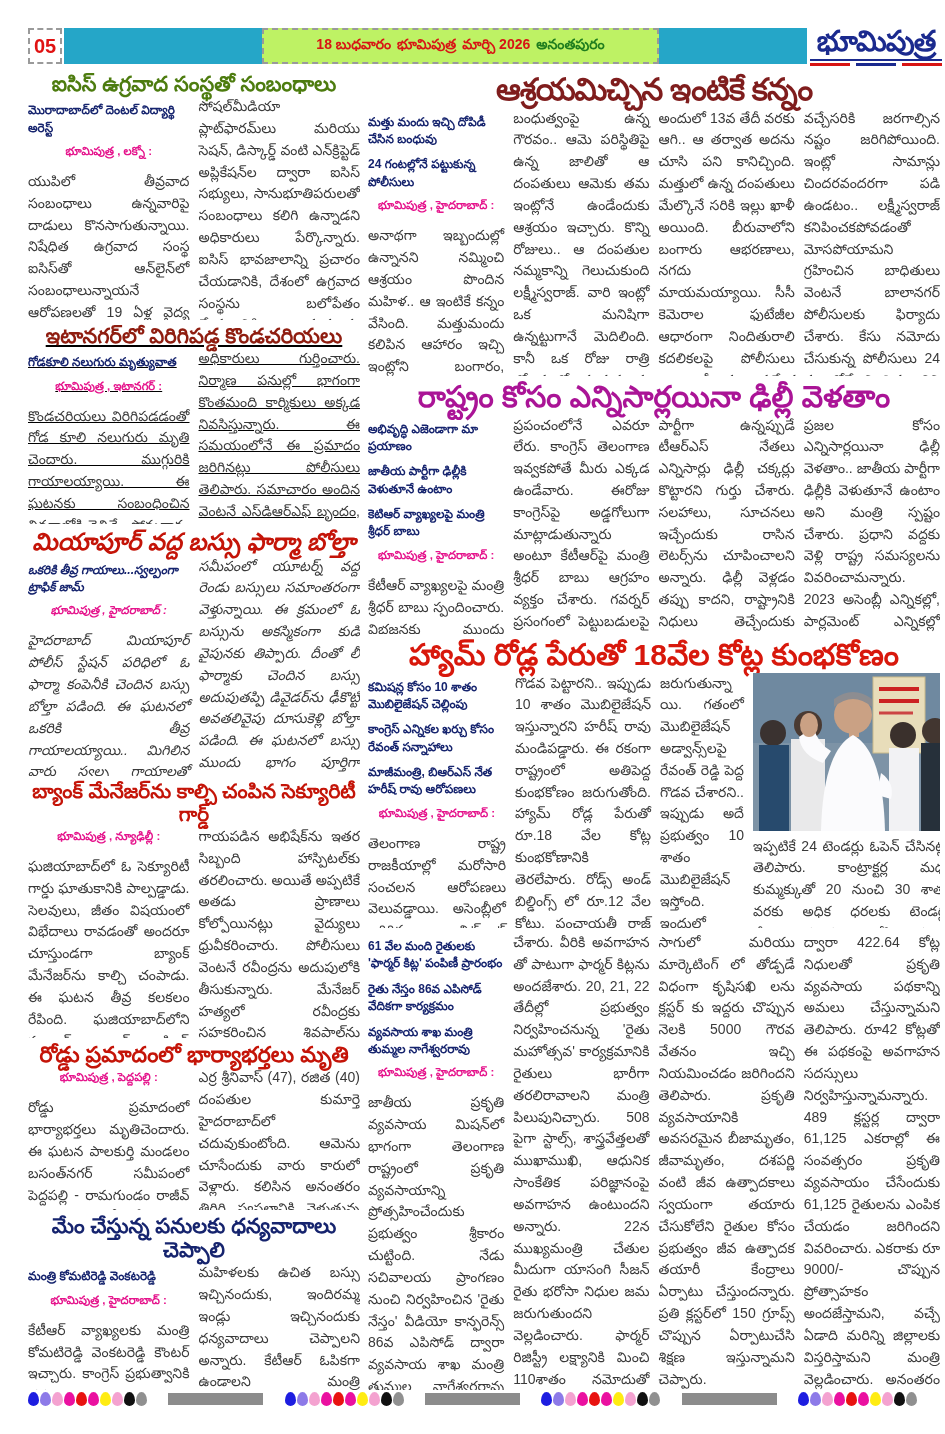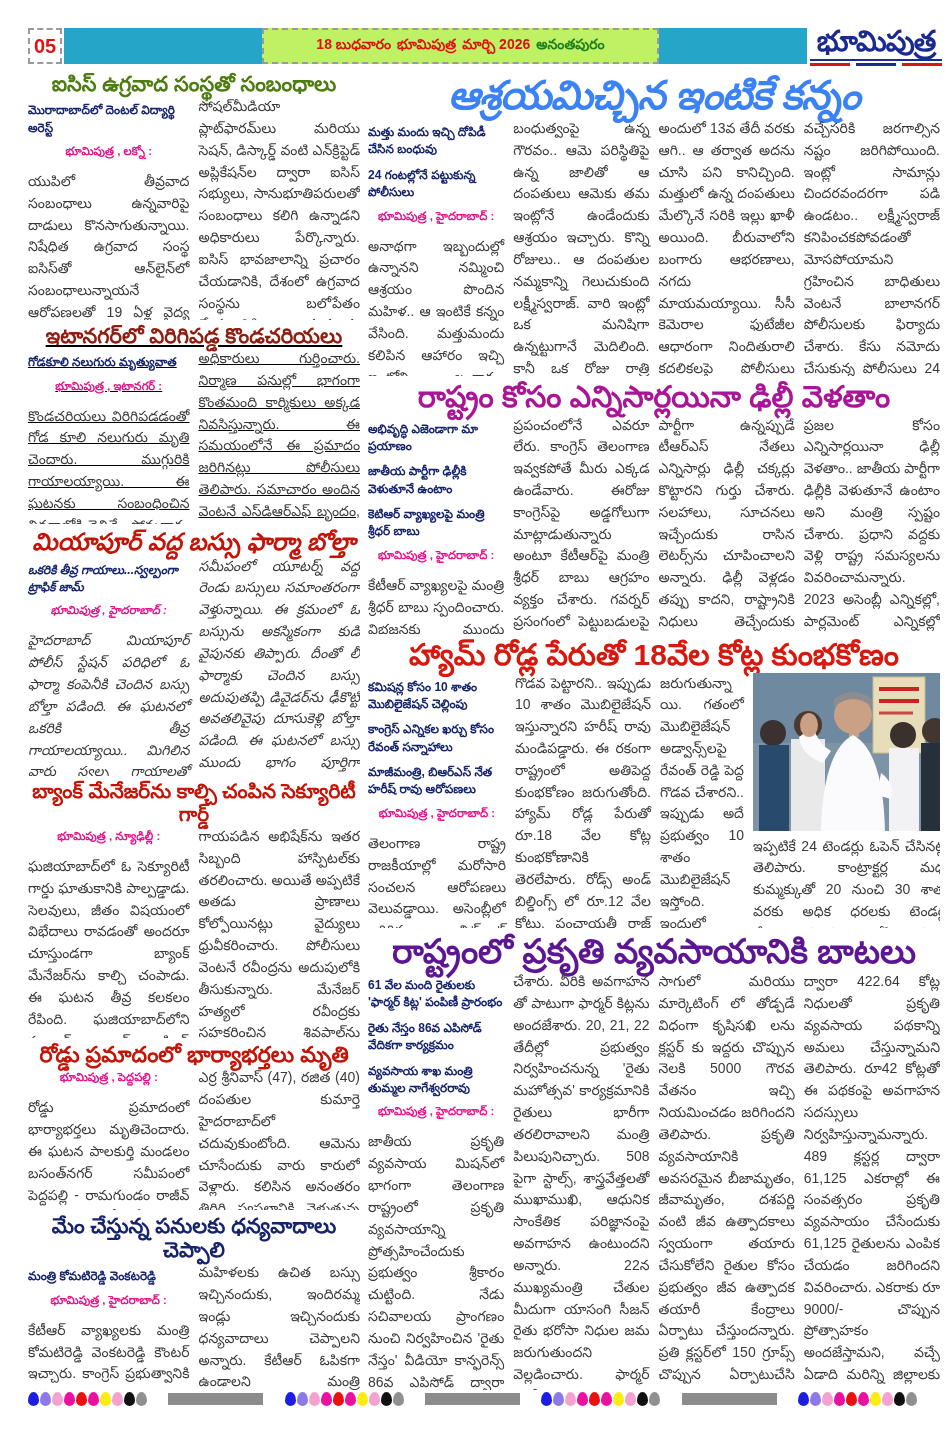--- a/index.html
+++ b/index.html
@@ -31,21 +31,21 @@
   .byline{color:#e5148c;font-weight:bold;font-size:11.5px;text-align:center;margin:4px 0 10px 0;}
   .body-txt{font-size:14px;line-height:1.56;color:#3a3a3a;text-align:justify;word-break:break-word;}
   
   .hl-isis{font-size:21px;color:#4d7c0f;}
   .hl-itanagar{font-size:21px;color:#8f1d10;}
   .hl-miyapur{font-size:24px;color:#c41408;}
   .hl-bank{font-size:20px;color:#c41408;}
   .hl-road{font-size:22px;color:#c41408;}
   .hl-thanks{font-size:21px;color:#16246e;}
   
-  .hl-asylum{font-size:40px;color:#3b82f6;letter-spacing:-1px;font-style:italic;}
+  .hl-asylum{font-size:31px;color:#7f1d1d;letter-spacing:-1px;}
   .hl-delhi{font-size:30px;color:#aa1496;}
   .hl-ham{font-size:30px;color:#d8180c;}
   .hl-nature{font-size:34px;color:#5c1692;}
   
   .photo-col{flex:0 0 198px;display:flex;flex-direction:column;gap:5px;}
   .photo-frame{width:198px;height:158px;overflow:hidden;background:#7d93a6;}
   
   .footer-dots{position:absolute;left:28px;top:1391px;width:889px;height:15px;
         display:flex;align-items:center;justify-content:space-between;}
   .dot-group{display:flex;gap:1px;align-items:center;}
@@ -216,21 +216,20 @@
             <ellipse cx="56" cy="52" rx="9" ry="12" fill="#caa184"></ellipse>
             <path d="M128 100 q14 10 10 26 l-14 -4 z" fill="#fbfbfd"></path>
           </svg>
         </div>
         <div class="body-txt">ఇప్పటికే 24 టెండర్లు ఓపెన్ చేసినట్లు తెలిపారు. కాంట్రాక్టర్ల మధ్య కుమ్మక్కుతో 20 నుంచి 30 శాతం వరకు అధిక ధరలకు టెండర్లు వేయించారని కూడా ఆరోపించారు. ఈ విషయంపై సమగ్ర విచారణ జరిపించాలని, ప్రజల డబ్బును కాపాడాలని హరీష్ రావు డిమాండ్ చేశారు.</div>
       </div>
     </div>
   </article>
 
   <article class="article" style="left:368px;top:932px;width:572px;height:458px;">
-    <div class="hl hl-nature">రాష్ట్రంలో ప్రకృతి వ్యవసాయానికి బాటలు</div>
     <div class="cols">
       <div class="col">
         <div class="subhead">61 వేల మంది రైతులకు 'ఫార్మర్ కిట్ల' పంపిణీ ప్రారంభం</div>
         <div class="subhead">రైతు నేస్తం 86వ ఎపిసోడ్ వేదికగా కార్యక్రమం</div>
         <div class="subhead">వ్యవసాయ శాఖ మంత్రి తుమ్మల నాగేశ్వరరావు</div>
         <div class="byline">భూమిపుత్ర , హైదరాబాద్ :</div>
         <div class="body-txt">జాతీయ ప్రకృతి వ్యవసాయ మిషన్‌లో భాగంగా తెలంగాణ రాష్ట్రంలో ప్రకృతి వ్యవసాయాన్ని ప్రోత్సహించేందుకు ప్రభుత్వం శ్రీకారం చుట్టింది. నేడు సచివాలయ ప్రాంగణం నుంచి నిర్వహించిన 'రైతు నేస్తం' వీడియో కాన్ఫరెన్స్ 86వ ఎపిసోడ్ ద్వారా వ్యవసాయ శాఖ మంత్రి తుమ్మల నాగేశ్వరరావు ఎంపిక చేసిన రంగారెడ్డి జిల్లాకు చెందిన రైతులకు ప్రత్యేక ఫార్మర్ కిట్లను పంపిణీ చేసే కార్యక్రమాన్ని ప్రారంభించారు.</div>
       </div>
       <div class="col body-txt">చేశారు. వీరికి అవగాహన తో పాటుగా ఫార్మర్ కిట్లను అందజేశారు. 20, 21, 22 తేదీల్లో ప్రభుత్వం నిర్వహించనున్న 'రైతు మహోత్సవ' కార్యక్రమానికి రైతులు భారీగా తరలిరావాలని మంత్రి పిలుపునిచ్చారు. 508 పైగా స్టాల్స్, శాస్త్రవేత్తలతో ముఖాముఖి, ఆధునిక సాంకేతిక పరిజ్ఞానంపై అవగాహన ఉంటుందని అన్నారు. 22న ముఖ్యమంత్రి చేతుల మీదుగా యాసంగి సీజన్ రైతు భరోసా నిధుల జమ జరుగుతుందని వెల్లడించారు. ఫార్మర్ రిజిస్ట్రీ లక్ష్యానికి మించి 110శాతం నమోదుతో తెలంగాణ మొదటి స్థానంలో నిలిచిందన్నారు.</div>
       <div class="col body-txt">సాగులో మరియు మార్కెటింగ్ లో తోడ్పడే విధంగా కృషిసఖి లను క్లస్టర్ కు ఇద్దరు చొప్పున నెలకి 5000 గౌరవ వేతనం ఇచ్చి నియమించడం జరిగిందని తెలిపారు. ప్రకృతి వ్యవసాయానికి అవసరమైన బీజామృతం, జీవామృతం, దశపర్ణి వంటి జీవ ఉత్పాదకాలు స్వయంగా తయారు చేసుకోలేని రైతుల కోసం ప్రభుత్వం జీవ ఉత్పాదక తయారీ కేంద్రాలు ఏర్పాటు చేస్తుందన్నారు. ప్రతి క్లస్టర్‌లో 150 గ్రూప్స్ చొప్పున ఏర్పాటుచేసి శిక్షణ ఇస్తున్నామని చెప్పారు.</div>

